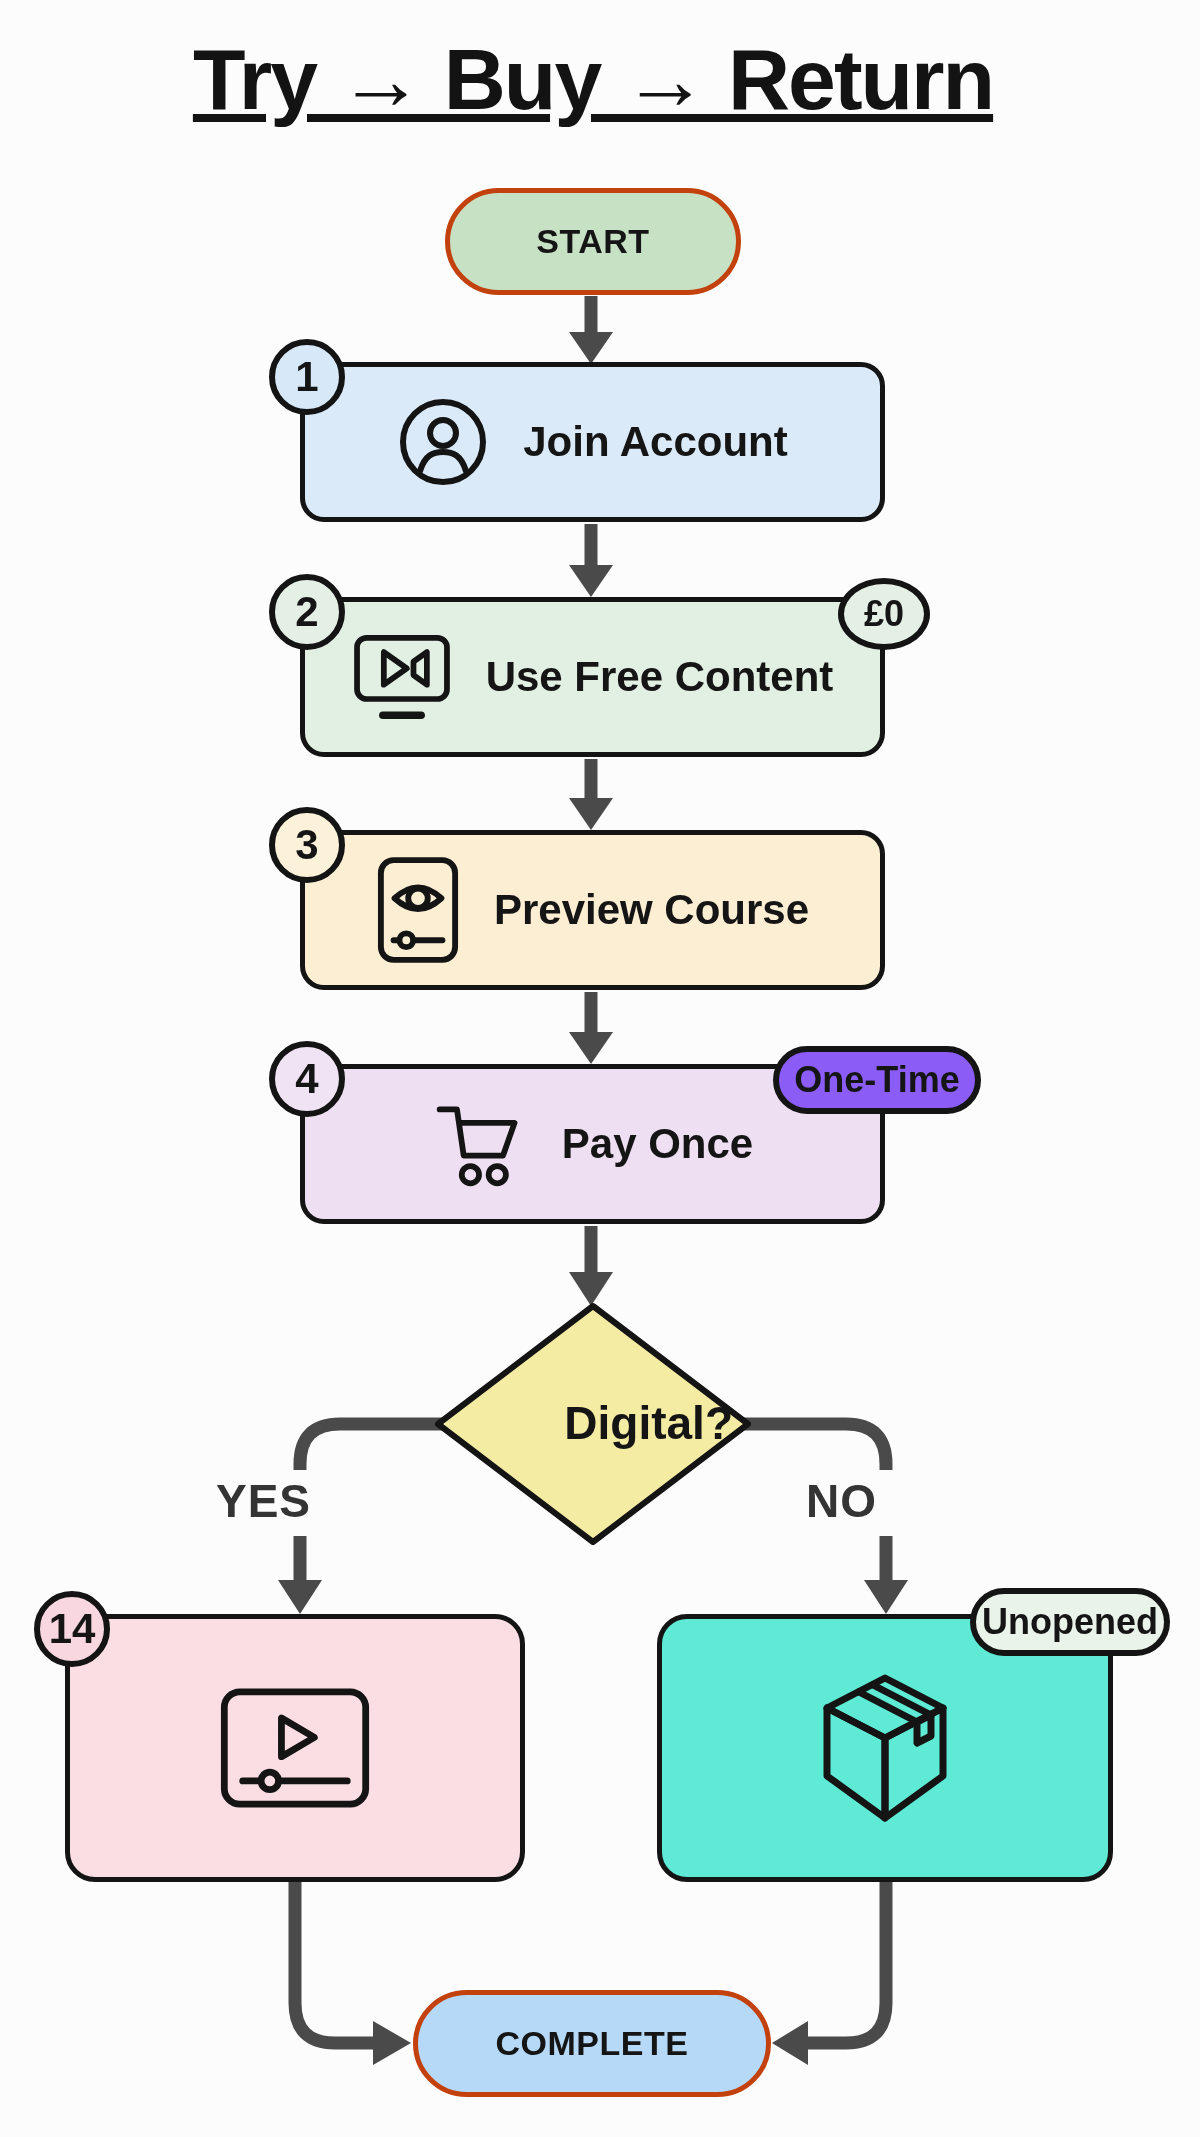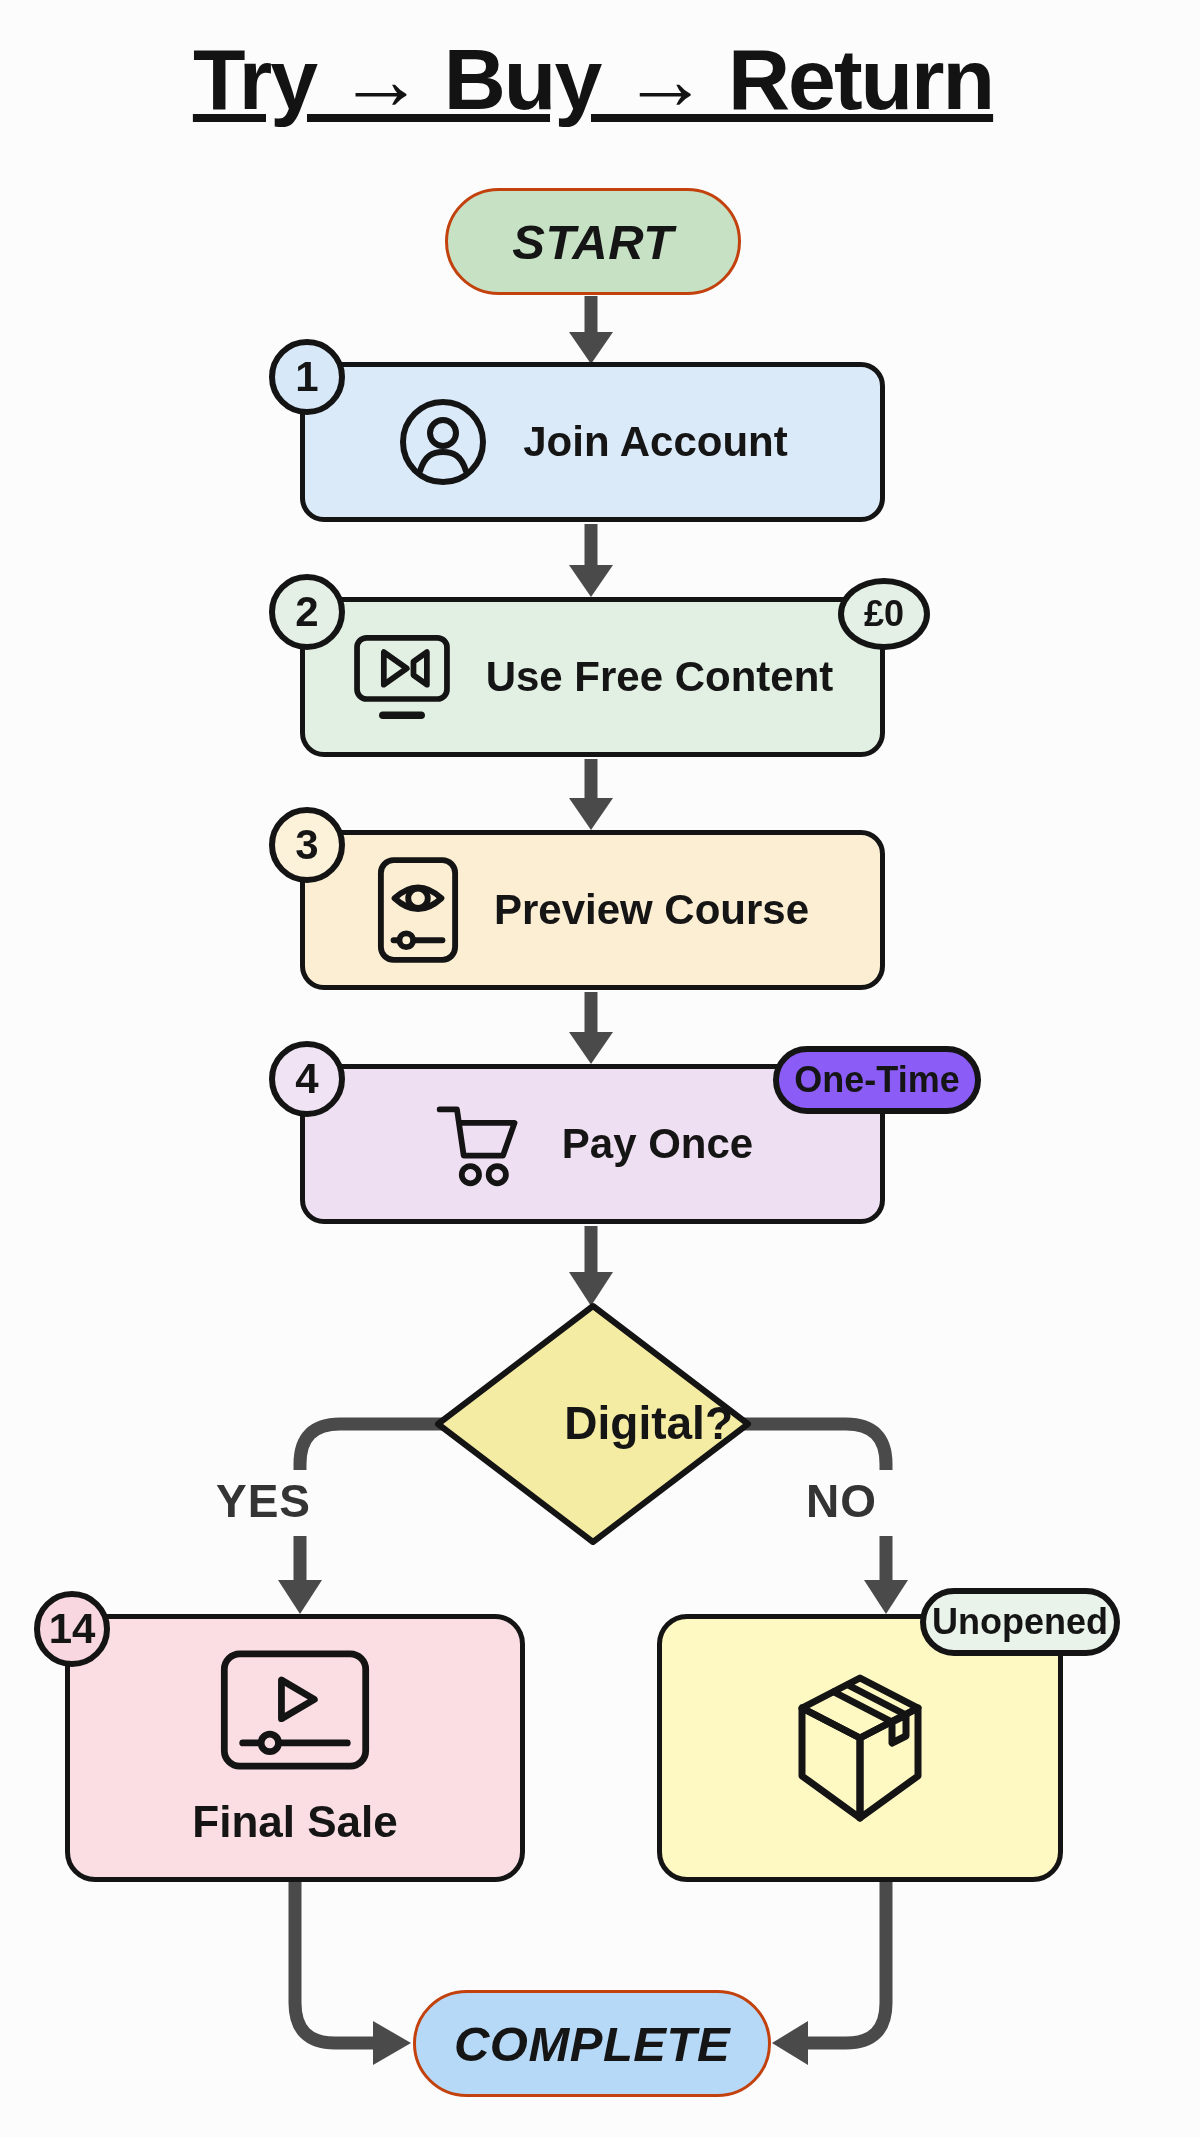--- a/index.html
+++ b/index.html
@@ -19,25 +19,24 @@
   
   .title {
     left: 0; top: 30px; width: 1186px;
     text-align: center;
     font-size: 86px; font-weight: bold; letter-spacing: -2px;
     color: #131313; z-index: 2; text-decoration: underline;
   }
 
   
   .terminal {
-    border: 3px solid #c2410c; border-radius: 56px;
+    border: 5px solid #c2410c; border-radius: 56px;
     display: flex; align-items: center; justify-content: center;
-    font-size: 49px; font-weight: bold; letter-spacing: 0.5px;
+    font-size: 34px; font-weight: bold; letter-spacing: 0.5px;
     z-index: 2;
-    font-style: italic;
   }
   .terminal.start    { left: 445px; top: 188px; width: 296px; height: 107px; background: #c7e1c5; }
   .terminal.complete { left: 413px; top: 1990px; width: 358px; height: 107px; background: #b7d9f8; }
 
   
   .step {
     left: 300px; width: 585px; height: 160px;
     border: 5px solid #141414; border-radius: 24px;
     display: flex; align-items: center; justify-content: center; gap: 34px;
     z-index: 2;
@@ -50,21 +49,21 @@
 
   
   .outcome {
     top: 1614px; height: 268px;
     border: 5px solid #141414; border-radius: 30px;
     display: flex; flex-direction: column; align-items: center; justify-content: center; gap: 26px;
     z-index: 2;
   }
   .outcome .label { font-size: 44px; font-weight: bold; white-space: nowrap; }
   .outcome.final-sale { left: 65px;  width: 460px; background: #fadee3; }
-  .outcome.day-return { left: 657px; width: 406px; background: #fef9c3; }
+  .outcome.day-return { left: 657px; width: 456px; background: #5eead4; }
 
   
   .badge {
     position: absolute; width: 76px; height: 76px;
     border: 6px solid #141414; border-radius: 50%;
     display: flex; align-items: center; justify-content: center;
     font-size: 42px; font-weight: bold; z-index: 3;
     left: -36px; top: -28px;
   }
   .badge.b-blue   { background: #d7e8f8; }
@@ -204,21 +203,20 @@
 <div class="abs outcome final-sale">
   <span class="badge b-pink">14</span>
   <span class="icon">
     <svg width="152" height="122" viewBox="0 0 156 126" fill="none" stroke="#141414" stroke-width="7" stroke-linejoin="round" stroke-linecap="round">
       <rect x="5" y="5" width="146" height="116" rx="16"></rect>
       <polygon points="64,32 64,72 98,52"></polygon>
       <line x1="24" y1="97" x2="132" y2="97"></line>
       <circle cx="52" cy="97" r="9" fill="#fadee3"></circle>
     </svg>
   </span>
-  <span class="label">Final Sale</span>
 </div>
 
 <div class="abs outcome day-return">
   <span class="tag unopened">Unopened</span>
   <span class="icon">
     <svg width="140" height="152" viewBox="0 0 140 152" fill="none" stroke="#141414" stroke-width="7" stroke-linejoin="round" stroke-linecap="round">
       <polygon points="70,6 128,36 70,66 12,36"></polygon>
       <polygon points="12,36 12,104 70,146 70,66"></polygon>
       <polygon points="70,66 70,146 128,104 128,36"></polygon>
       <path d="M44 20 L102 50"></path>

